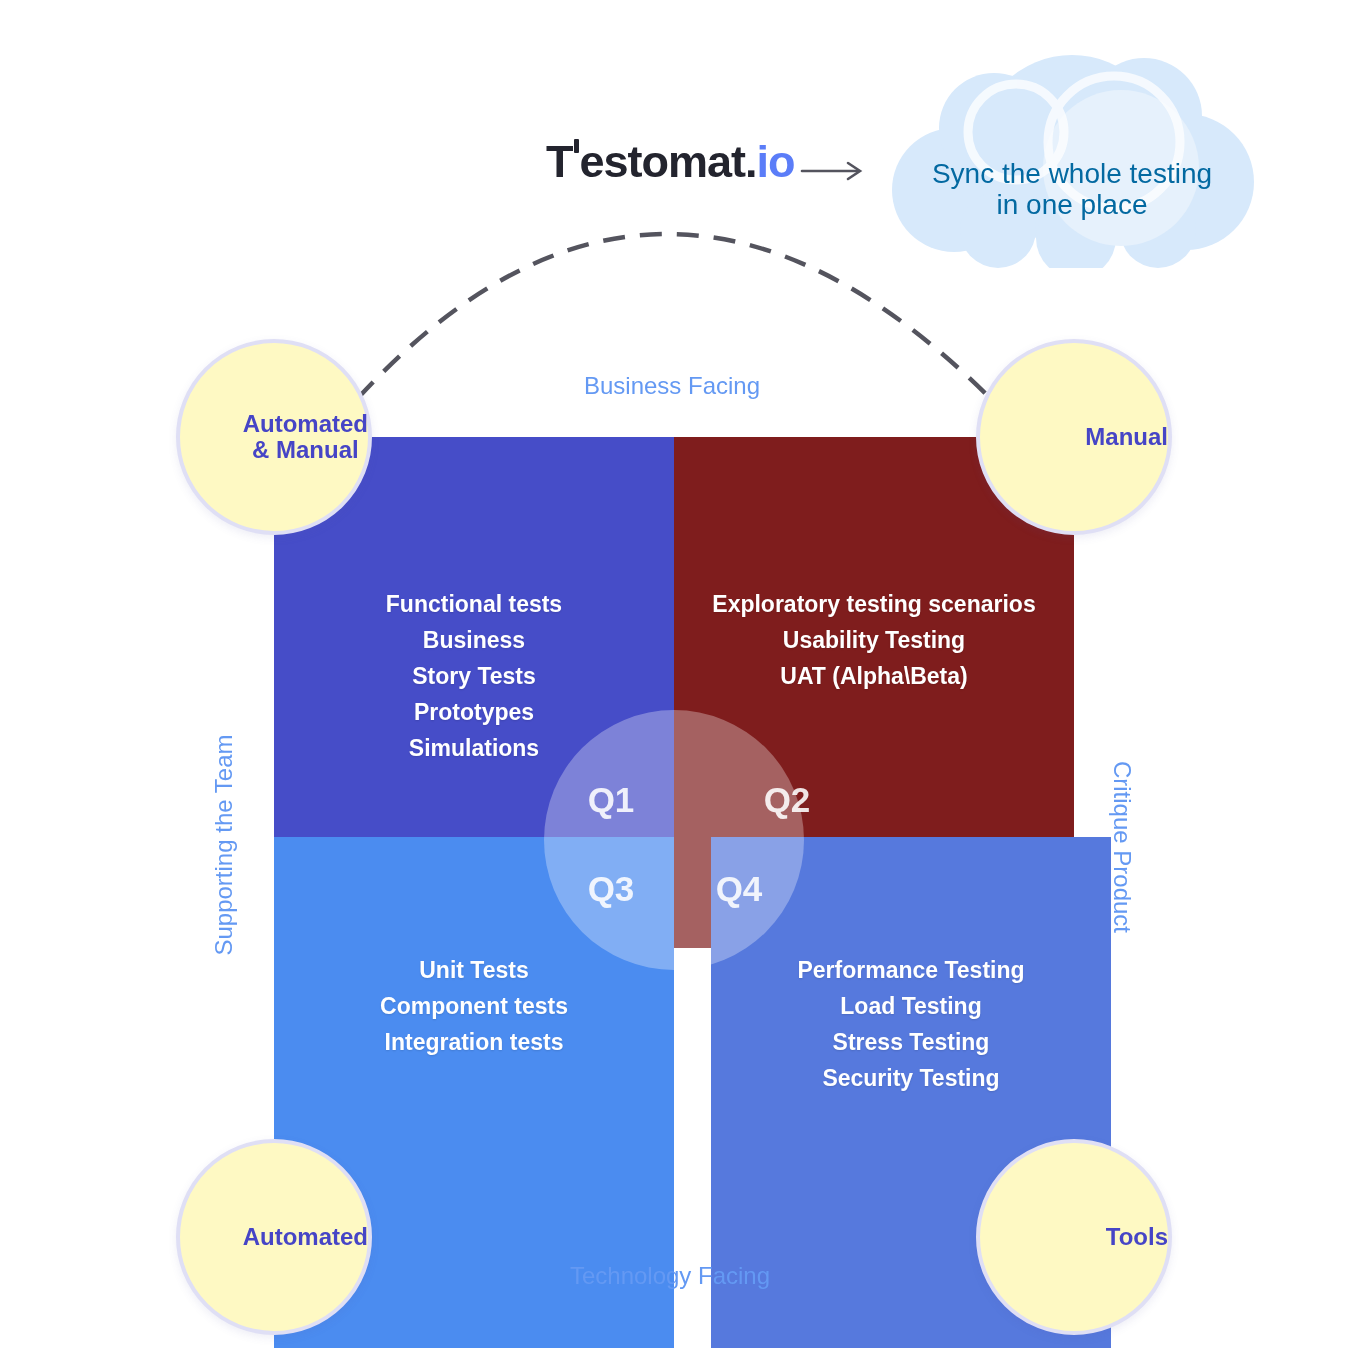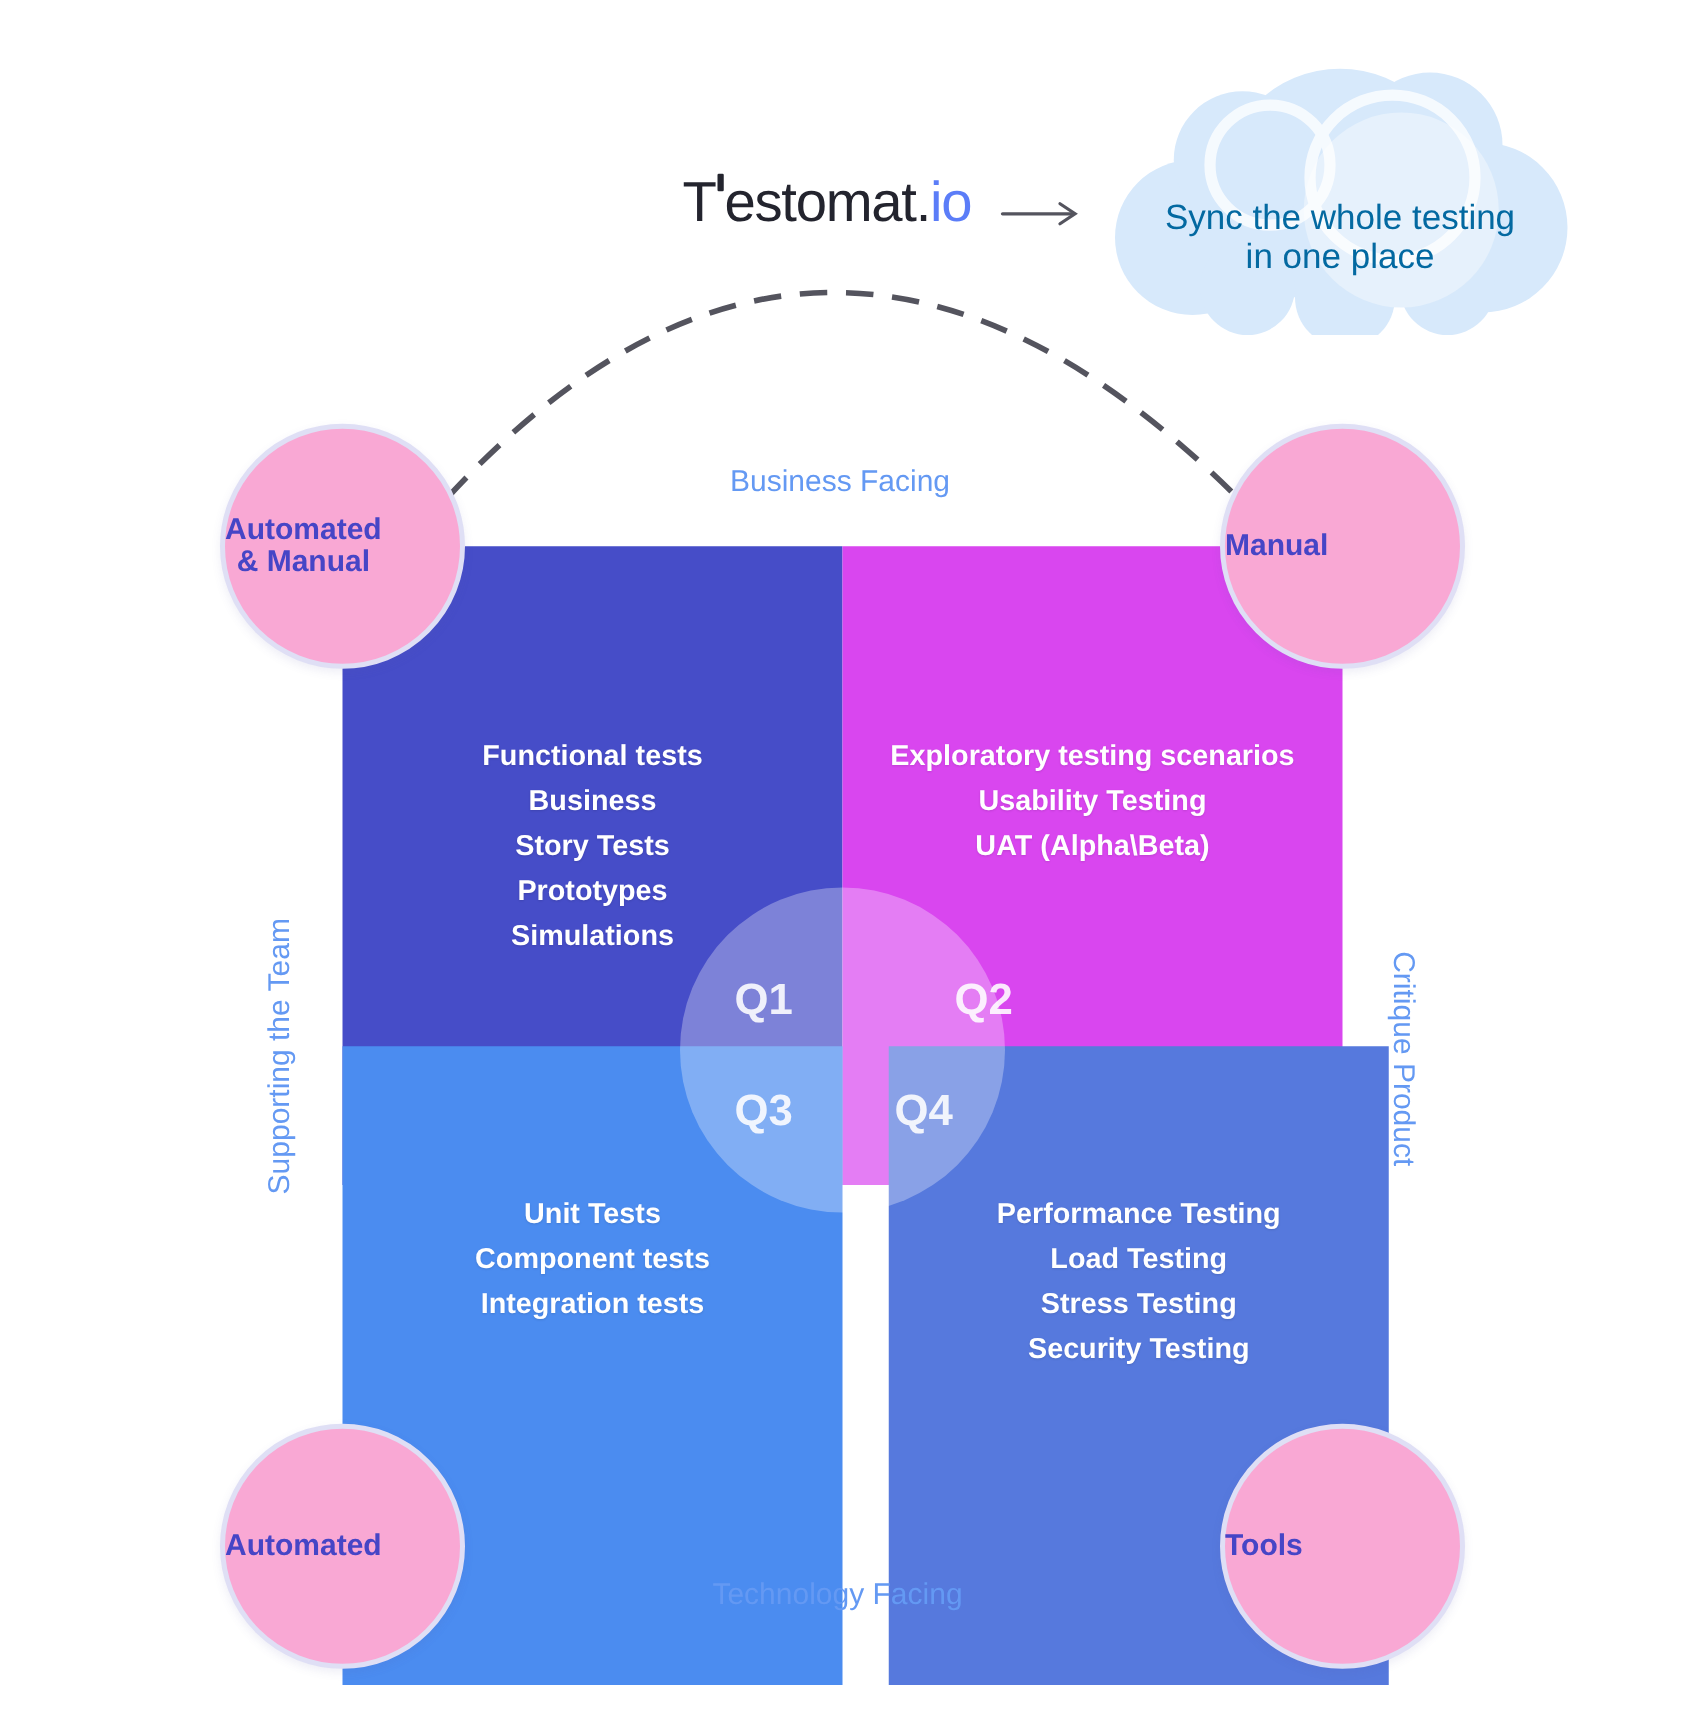--- a/index.html
+++ b/index.html
@@ -4,21 +4,21 @@
 <style>
   html,body{margin:0;padding:0;}
   body{
     width:1348px;height:1368px;position:relative;overflow:hidden;
     background:#ffffff;
     font-family:"Liberation Sans","DejaVu Sans",sans-serif;
   }
   
   .logo{
     position:absolute;left:546px;top:136px;z-index:3;
-    font-size:45px;font-weight:400;letter-spacing:-1px;color:#23242E;
+    font-size:45px;font-weight:700;letter-spacing:-1px;color:#23242E;
     white-space:nowrap;
   }
   .logo .accent{color:#5B7DF8;}
   .logo-tick{
     display:inline-block;width:5px;height:14px;background:#23242E;
     vertical-align:text-top;margin:3px 1px 0 1px;border-radius:1px;
   }
   .connector-layer{position:absolute;left:0;top:0;z-index:1;}
   .cloud-wrap{position:absolute;left:876px;top:50px;width:392px;height:218px;z-index:2;}
   .cloud-text{
@@ -47,22 +47,22 @@
     position:absolute;transform:translate(-50%,-50%);
     color:rgba(255,255,255,0.88);font-size:35px;font-weight:700;
   }
   .qlabel.p1{left:67px;top:90px;}
   .qlabel.p2{left:195px;top:90px;margin-left:48px;}
   .qlabel.p3{left:67px;top:179px;}
   .qlabel.p4{left:195px;top:179px;}
   
   .corner-circle{
     position:absolute;width:196px;height:196px;border-radius:50%;z-index:4;
-    background:#f9a8d4;border:4px solid #DFDFF5;box-sizing:border-box;
-    display:flex;align-items:center;justify-content:flex-start;text-align:center;
+    background:#fef9c3;border:4px solid #DFDFF5;box-sizing:border-box;
+    display:flex;align-items:center;justify-content:flex-end;text-align:center;
     color:#4645C6;font-weight:700;font-size:24px;line-height:26px;
     box-shadow:0 3px 8px rgba(90,90,170,0.10);
   }
   .corner-circle.tl{left:176px;top:339px;}
   .corner-circle.tr{left:976px;top:339px;}
   .corner-circle.bl{left:176px;top:1139px;}
   .corner-circle.br{left:976px;top:1139px;}
   
   .axis{position:absolute;z-index:3;color:#6499F3;font-size:24px;font-weight:500;text-align:center;}
   .axis.top{left:472px;top:372px;width:400px;}
@@ -112,21 +112,21 @@
 <div class="quad-square">
   <div class="quad q1" style="background: rgb(70, 77, 200);">
     <div class="quad-items">
         <div>Functional tests</div>
         <div>Business</div>
         <div>Story Tests</div>
         <div>Prototypes</div>
         <div>Simulations</div>
       </div>
   </div>
-  <div class="quad q2" style="background: #d946ef;">
+  <div class="quad q2" style="background: #7f1d1d;">
     <div class="quad-items">
         <div>Exploratory testing scenarios</div>
         <div>Usability Testing</div>
         <div>UAT (Alpha\Beta)</div>
       </div>
   </div>
   <div class="quad q3" style="background: rgb(75, 140, 240);">
     <div class="quad-items">
         <div>Unit Tests</div>
         <div>Component tests</div>

